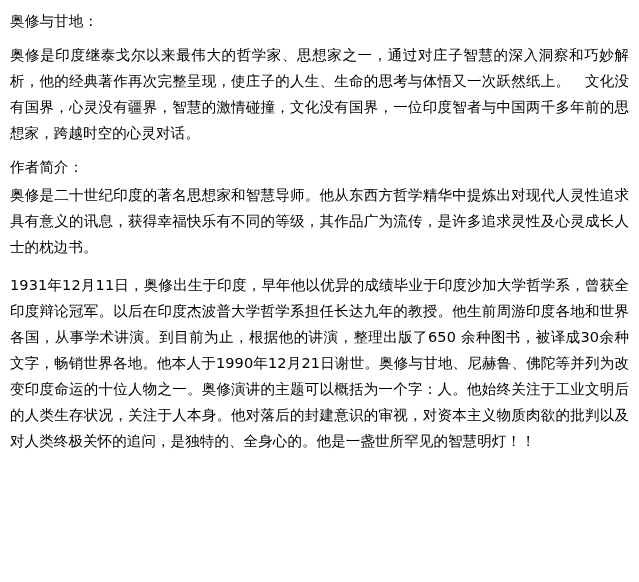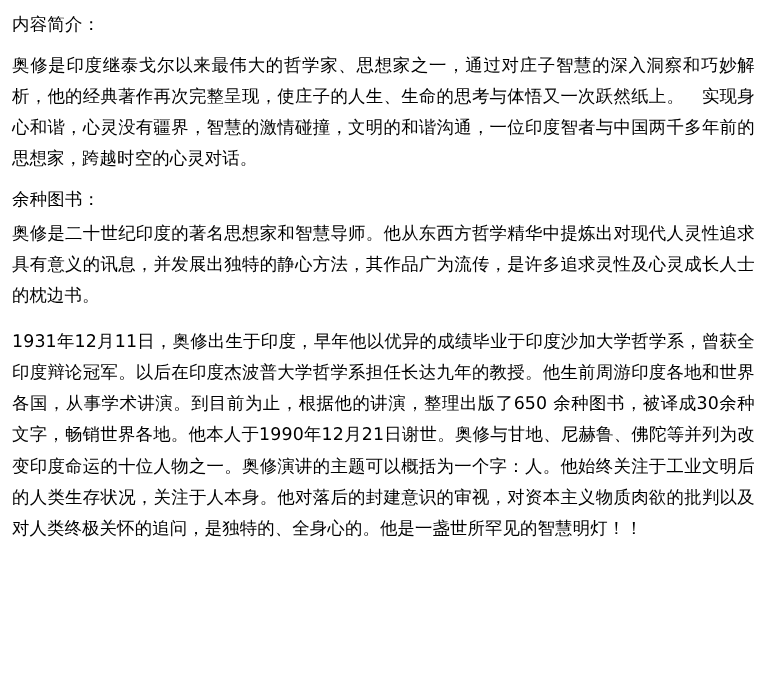--- a/index.html
+++ b/index.html
@@ -37,30 +37,30 @@
     white-space: pre-wrap;
   }
   .spacer-sm { height: 6px; }
   .spacer-md { height: 10px; }
 </style>
 </head>
 <body>
 
 <div class="page">
 
-  <h2 class="section-title">内容简介：</h2>
+  <h2 class="section-title">奥修与甘地：</h2>
 
 
   <div class="spacer-sm"></div>
 
-  <p class="para">奥修是印度继泰戈尔以来最伟大的哲学家、思想家之一，通过对庄子智慧的深入洞察和巧妙解析，他的经典著作再次完整呈现，使庄子的人生、生命的思考与体悟又一次跃然纸上。　实现身心和谐，心灵没有疆界，智慧的激情碰撞，文明的和谐沟通，一位印度智者与中国两千多年前的思想家，跨越时空的心灵对话。</p>
+  <p class="para">奥修是印度继泰戈尔以来最伟大的哲学家、思想家之一，通过对庄子智慧的深入洞察和巧妙解析，他的经典著作再次完整呈现，使庄子的人生、生命的思考与体悟又一次跃然纸上。　文化没有国界，心灵没有疆界，智慧的激情碰撞，文化没有国界，一位印度智者与中国两千多年前的思想家，跨越时空的心灵对话。</p>
 
   <div class="spacer-sm"></div>
 
-  <h2 class="section-title">余种图书：</h2>
+  <h2 class="section-title">作者简介：</h2>
 
-  <p class="para">奥修是二十世纪印度的著名思想家和智慧导师。他从东西方哲学精华中提炼出对现代人灵性追求具有意义的讯息，并发展出独特的静心方法，其作品广为流传，是许多追求灵性及心灵成长人士的枕边书。</p>
+  <p class="para">奥修是二十世纪印度的著名思想家和智慧导师。他从东西方哲学精华中提炼出对现代人灵性追求具有意义的讯息，获得幸福快乐有不同的等级，其作品广为流传，是许多追求灵性及心灵成长人士的枕边书。</p>
 
   <div class="spacer-md"></div>
 
   <p class="para">1931年12月11日，奥修出生于印度，早年他以优异的成绩毕业于印度沙加大学哲学系，曾获全印度辩论冠军。以后在印度杰波普大学哲学系担任长达九年的教授。他生前周游印度各地和世界各国，从事学术讲演。到目前为止，根据他的讲演，整理出版了650 余种图书，被译成30余种文字，畅销世界各地。他本人于1990年12月21日谢世。奥修与甘地、尼赫鲁、佛陀等并列为改变印度命运的十位人物之一。奥修演讲的主题可以概括为一个字：人。他始终关注于工业文明后的人类生存状况，关注于人本身。他对落后的封建意识的审视，对资本主义物质肉欲的批判以及对人类终极关怀的追问，是独特的、全身心的。他是一盏世所罕见的智慧明灯！！</p>
 
 </div>
 
 </body></html>

